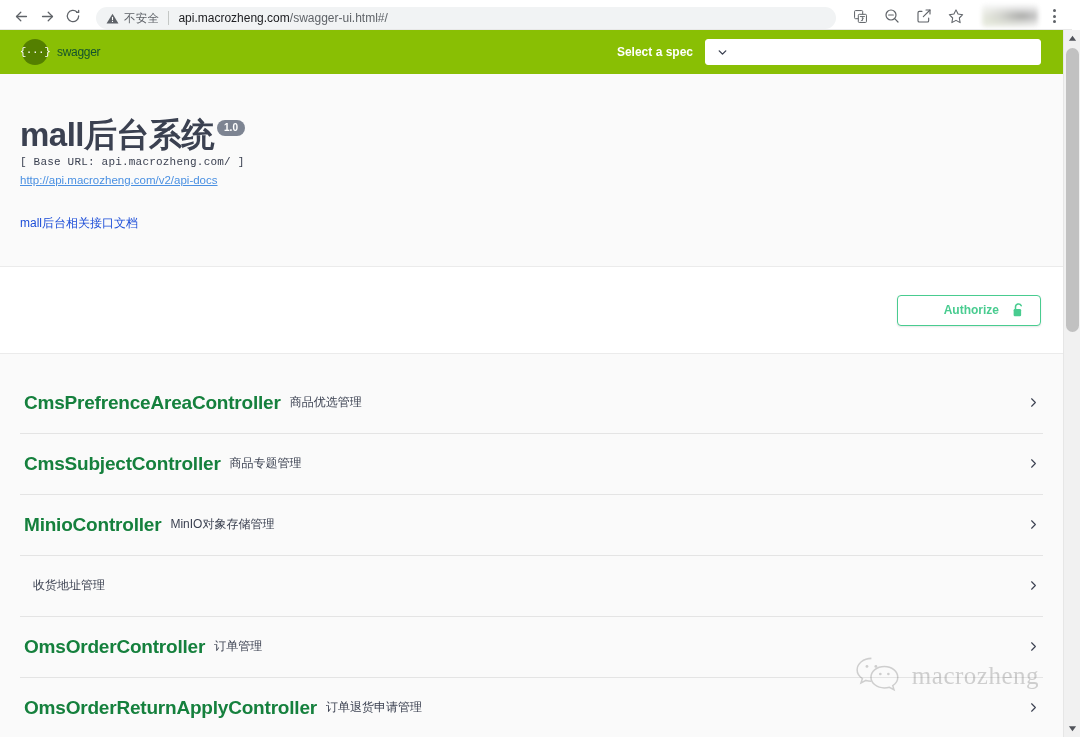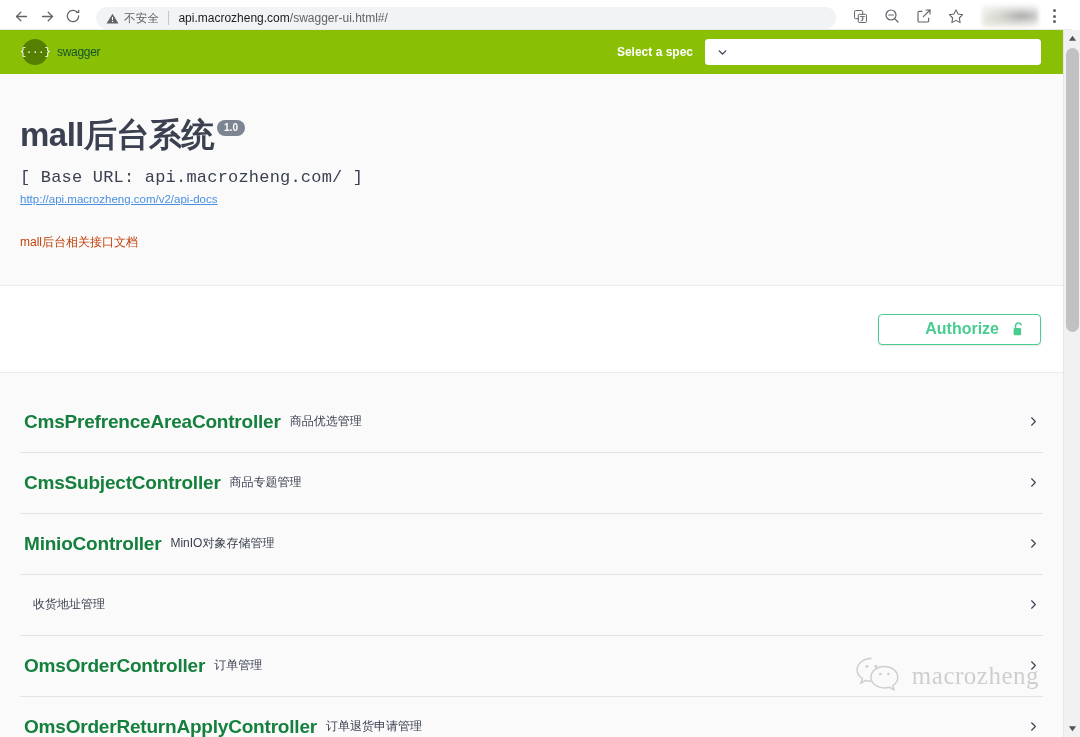--- a/index.html
+++ b/index.html
@@ -181,35 +181,35 @@
     font-weight: bold;
     padding: 3px 7px;
     border-radius: 57px;
     margin-left: 3px;
     margin-top: 2px;
     line-height: 1;
     align-self: flex-start;
   }
   .base-url {
     font-family: "Liberation Mono", monospace;
-    font-size: 17px;
+    font-size: 11px;
     color: #3b4151;
-    margin-top: 17px;
+    margin-top: 5px;
     letter-spacing: .2px;
   }
   .docs-link {
     display: inline-block;
     font-size: 11.5px;
     color: #4a90e2;
     text-decoration: underline;
     margin-top: 6px;
   }
   .api-desc {
     font-size: 12px;
-    color: #c2410c;
+    color: #1d4ed8;
     margin-top: 27px;
     padding-bottom: 34px;
   }
 
   
   .auth-band {
     background: #ffffff;
     border-top: 1px solid #ebebeb;
     border-bottom: 1px solid #ebebeb;
     height: 88px;
@@ -225,21 +225,21 @@
     border: 1px solid #49cc90;
     border-radius: 4px;
     display: flex;
     align-items: center;
     justify-content: center;
     gap: 12px;
     padding: 0 14px;
     box-shadow: 0 1px 2px rgba(0,0,0,.1);
   }
   .authorize-btn .lbl {
-    font-size: 16px;
+    font-size: 12px;
     font-weight: bold;
     color: #49cc90;
     margin-left: 32px;
   }
   .lock-icon { display: flex; align-items: center; }
 
   
   .tag-list { background: #fafafa; padding-top: 18px; }
   .tag-row {
     height: 61px;

